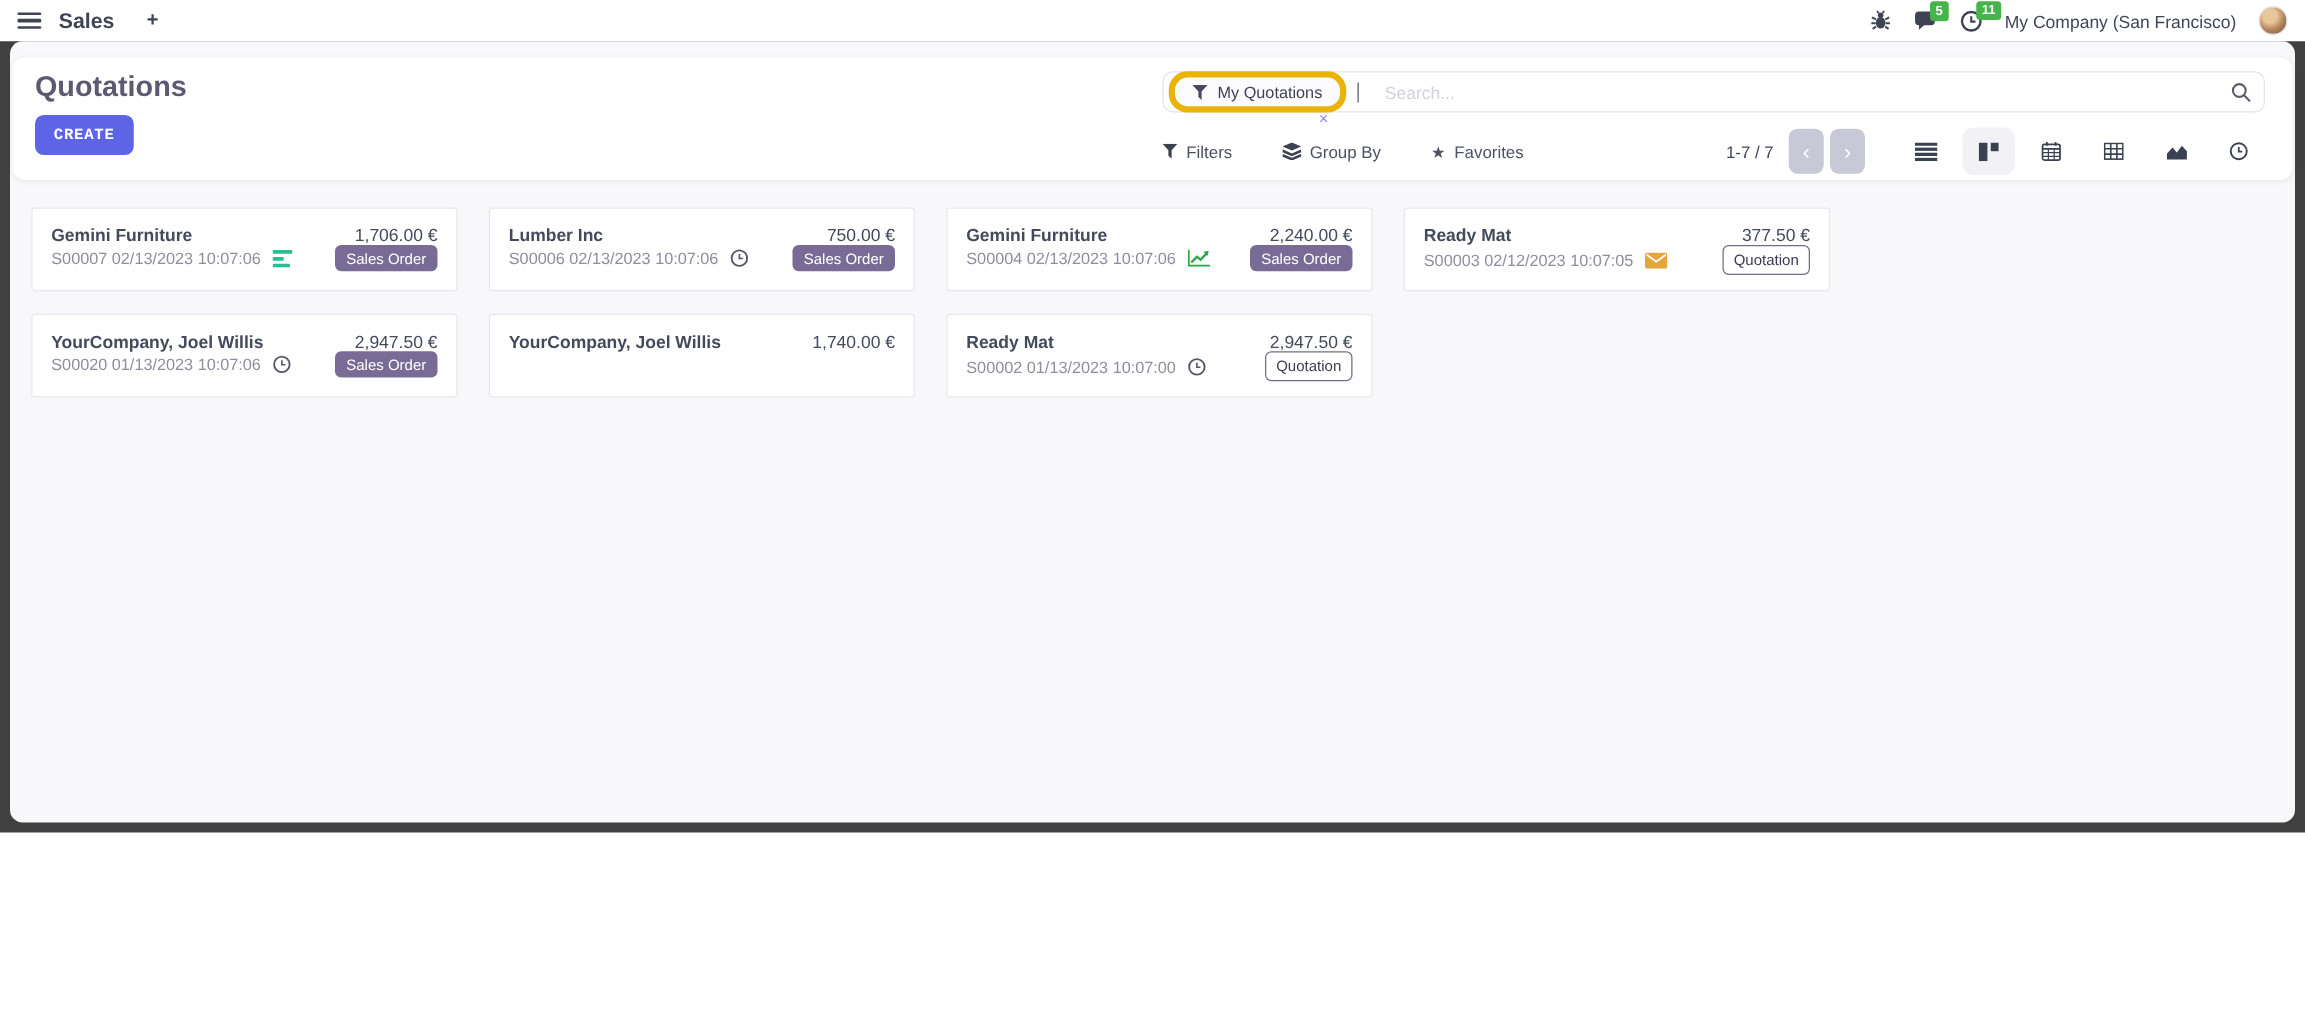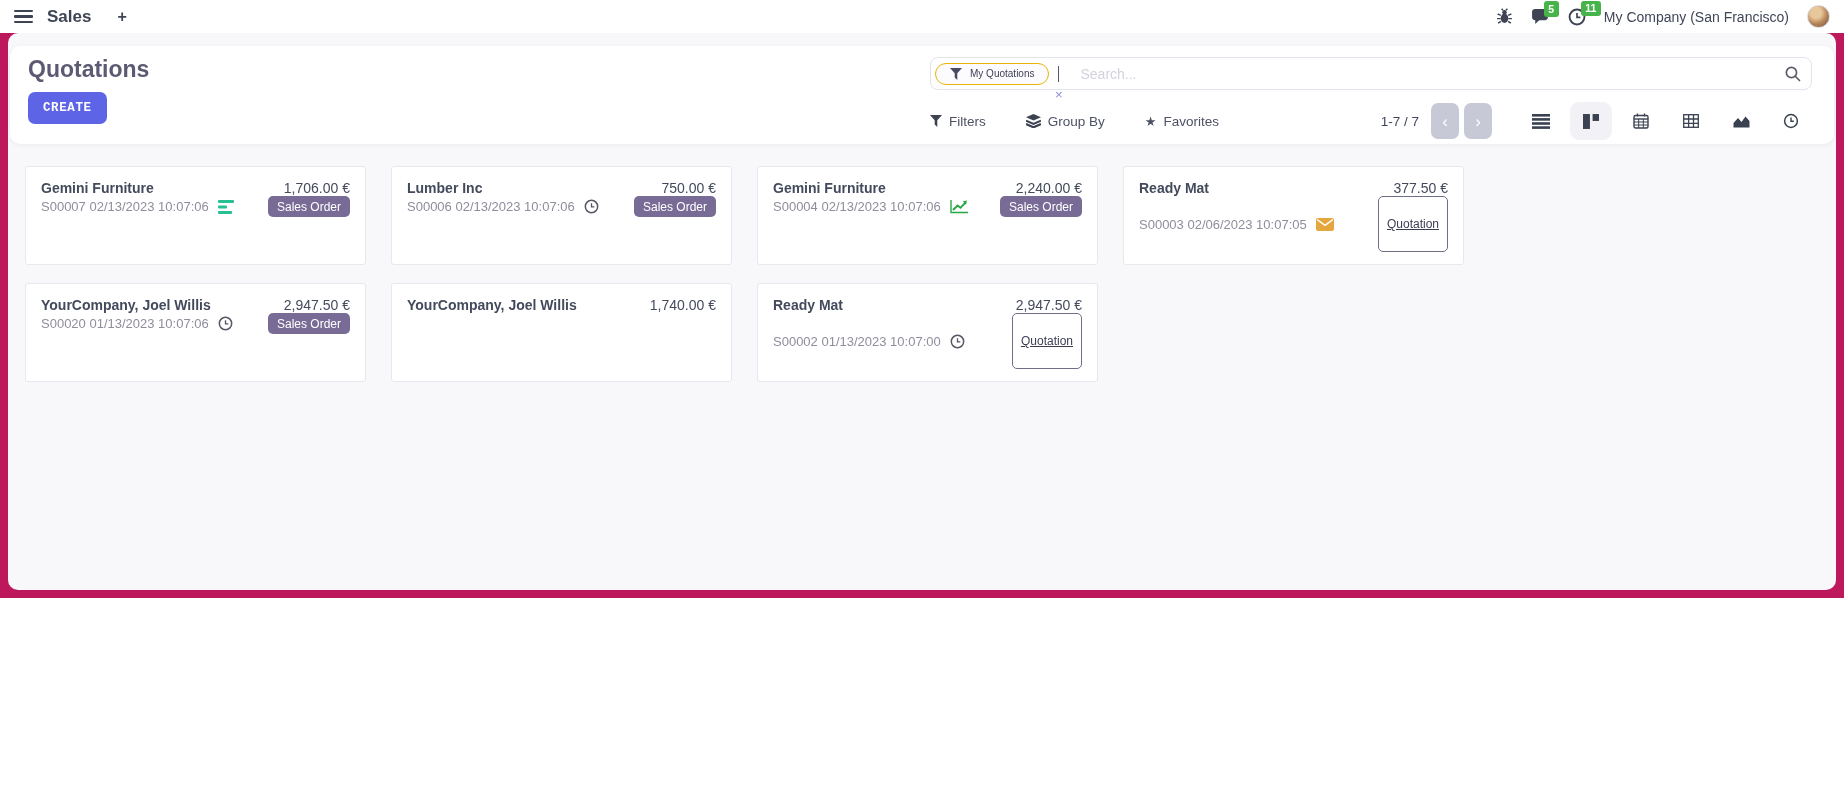--- a/index.html
+++ b/index.html
@@ -1,18 +1,18 @@
 <!DOCTYPE html>
 <html><head>
 <meta charset="utf-8">
 <style>
   * { margin:0; padding:0; box-sizing:border-box; }
   html,body { width:1844px; height:810px; overflow:hidden; background:#fff;
               font-family:"Liberation Sans", sans-serif; }
-  .app { position:relative; width:1844px; height:598px; background:#be185d; }
+  .app { position:relative; width:1844px; height:666px; background:#404040; }
 
   
   .navbar { position:absolute; top:0; left:0; right:0; height:33px;
             display:flex; align-items:center; padding:0 14px; background:#fff; }
   .burger { display:flex; flex-direction:column; gap:3px; width:19px; cursor:pointer; }
   .burger span { height:2.6px; background:#3e4454; border-radius:1px; }
   .app-name { margin-left:14px; font-size:17px; font-weight:700; color:#3e4454; cursor:pointer; }
   .nav-plus { margin-left:26px; font-size:16px; font-weight:700; color:#3e4454; cursor:pointer; }
   .nav-right { margin-left:auto; display:flex; align-items:center; gap:18px; }
   .systray-item { position:relative; display:flex; align-items:center; cursor:pointer; color:#3e4454; }
@@ -32,22 +32,22 @@
              background:#fff; border-radius:10px; box-shadow:0 1px 4px rgba(60,60,90,.08); }
   .cp-left { position:absolute; left:18px; top:10px; }
   .page-title { font-size:23px; color:#5b5a72; font-weight:700; }
   .btn-create { margin-top:9px; background:#5d64e6; color:#fff; border:none; cursor:pointer;
                 font-size:12.5px; font-weight:700; letter-spacing:.6px; padding:9px 15px;
                 border-radius:7px; font-family:Liberation Mono, monospace; }
 
   .cp-right { position:absolute; right:22px; top:11px; width:882px; }
   .searchbox { height:33px; border:1px solid #e3e3ec; border-radius:8px; background:#fff;
                display:flex; align-items:center; padding:0 10px 0 4px; position:relative; }
-  .facet { display:flex; align-items:center; gap:8px; border:1px solid #eab308; border-radius:15px;
-           padding:4px 14px; font-size:10px; color:#3f3f55; background:#fcfcfe; cursor:pointer; }
+  .facet { display:flex; align-items:center; gap:8px; border:5px solid #eab308; border-radius:15px;
+           padding:4px 14px; font-size:13px; color:#3f3f55; background:#fcfcfe; cursor:pointer; }
   .facet-x { position:absolute; left:124px; top:29px; color:#8c8ce0; font-size:13px; cursor:pointer; z-index:3; }
   .caret { width:1px; height:16px; background:#55556a; margin-left:9px; }
   .searchbox input { flex:1; border:none; outline:none; font-size:14px; margin-left:21px;
                      font-family:inherit; color:#3f3f55; background:transparent; }
   .searchbox input::placeholder { color:#d2d2dc; }
   .mag { color:#5c5c6c; display:flex; cursor:pointer; }
 
   .toolbar { margin-top:12px; display:flex; align-items:center; font-size:13.5px; color:#4c5264; }
   .tb-item { display:flex; align-items:center; gap:7px; margin-right:40px; cursor:pointer; font-weight:400; }
   .tb-item .star { font-size:13px; line-height:1; }
@@ -72,21 +72,21 @@
   .kamount { font-weight:400; }
   .kcard-bottom { margin-top:0; display:flex; align-items:center; font-size:13px; color:#8e8e9c; }
   .kicon { margin-left:9px; display:flex; align-items:center; cursor:pointer; }
   .kicon > svg { display:none; }
   .kicon[data-icon="list"]     .i-list     { display:block; }
   .kicon[data-icon="clock"]    .i-clock    { display:block; }
   .kicon[data-icon="chart"]    .i-chart    { display:block; }
   .kicon[data-icon="envelope"] .i-envelope { display:block; }
   .kbadge { margin-left:auto; font-size:12px; padding:3.5px 9px; border-radius:5px; white-space:nowrap; }
   .kbadge.solid   { background:#786c96; color:#fff; }
-  .kbadge.outline { background:#fff; color:#3c3c55; border:1px solid #6e6e86; padding:20px 8px;text-decoration:underline; }
+  .kbadge.outline { background:#fff; color:#3c3c55; border:1px solid #6e6e86; padding:4px 8px; }
 </style>
 </head>
 <body>
 
 <div class="app">
 
   <div class="navbar">
     <div class="burger">
         <span></span>
         <span></span>
@@ -275,21 +275,21 @@
       </span>
       <span class="kbadge solid">Sales Order</span>
     </div>
   </div>
         <div class="kcard">
     <div class="kcard-top">
       <span class="kname">Ready Mat</span>
       <span class="kamount">377.50 €</span>
     </div>
     <div class="kcard-bottom">
-      <span class="kref">S00003 02/06/2023 10:07:05</span>
+      <span class="kref">S00003 02/12/2023 10:07:05</span>
       <span class="kicon" data-icon="envelope">
 
         <svg class="i-envelope" width="18" height="13" viewBox="0 0 18 13">
           <rect x="0" y="0" width="18" height="13" rx="2" fill="#e5a73d"></rect>
           <path d="M1.2 1.6 L9 7.4 L16.8 1.6" fill="none" stroke="#fff" stroke-width="1.4"></path>
         </svg>
       </span>
       <span class="kbadge outline">Quotation</span>
     </div>
   </div>

